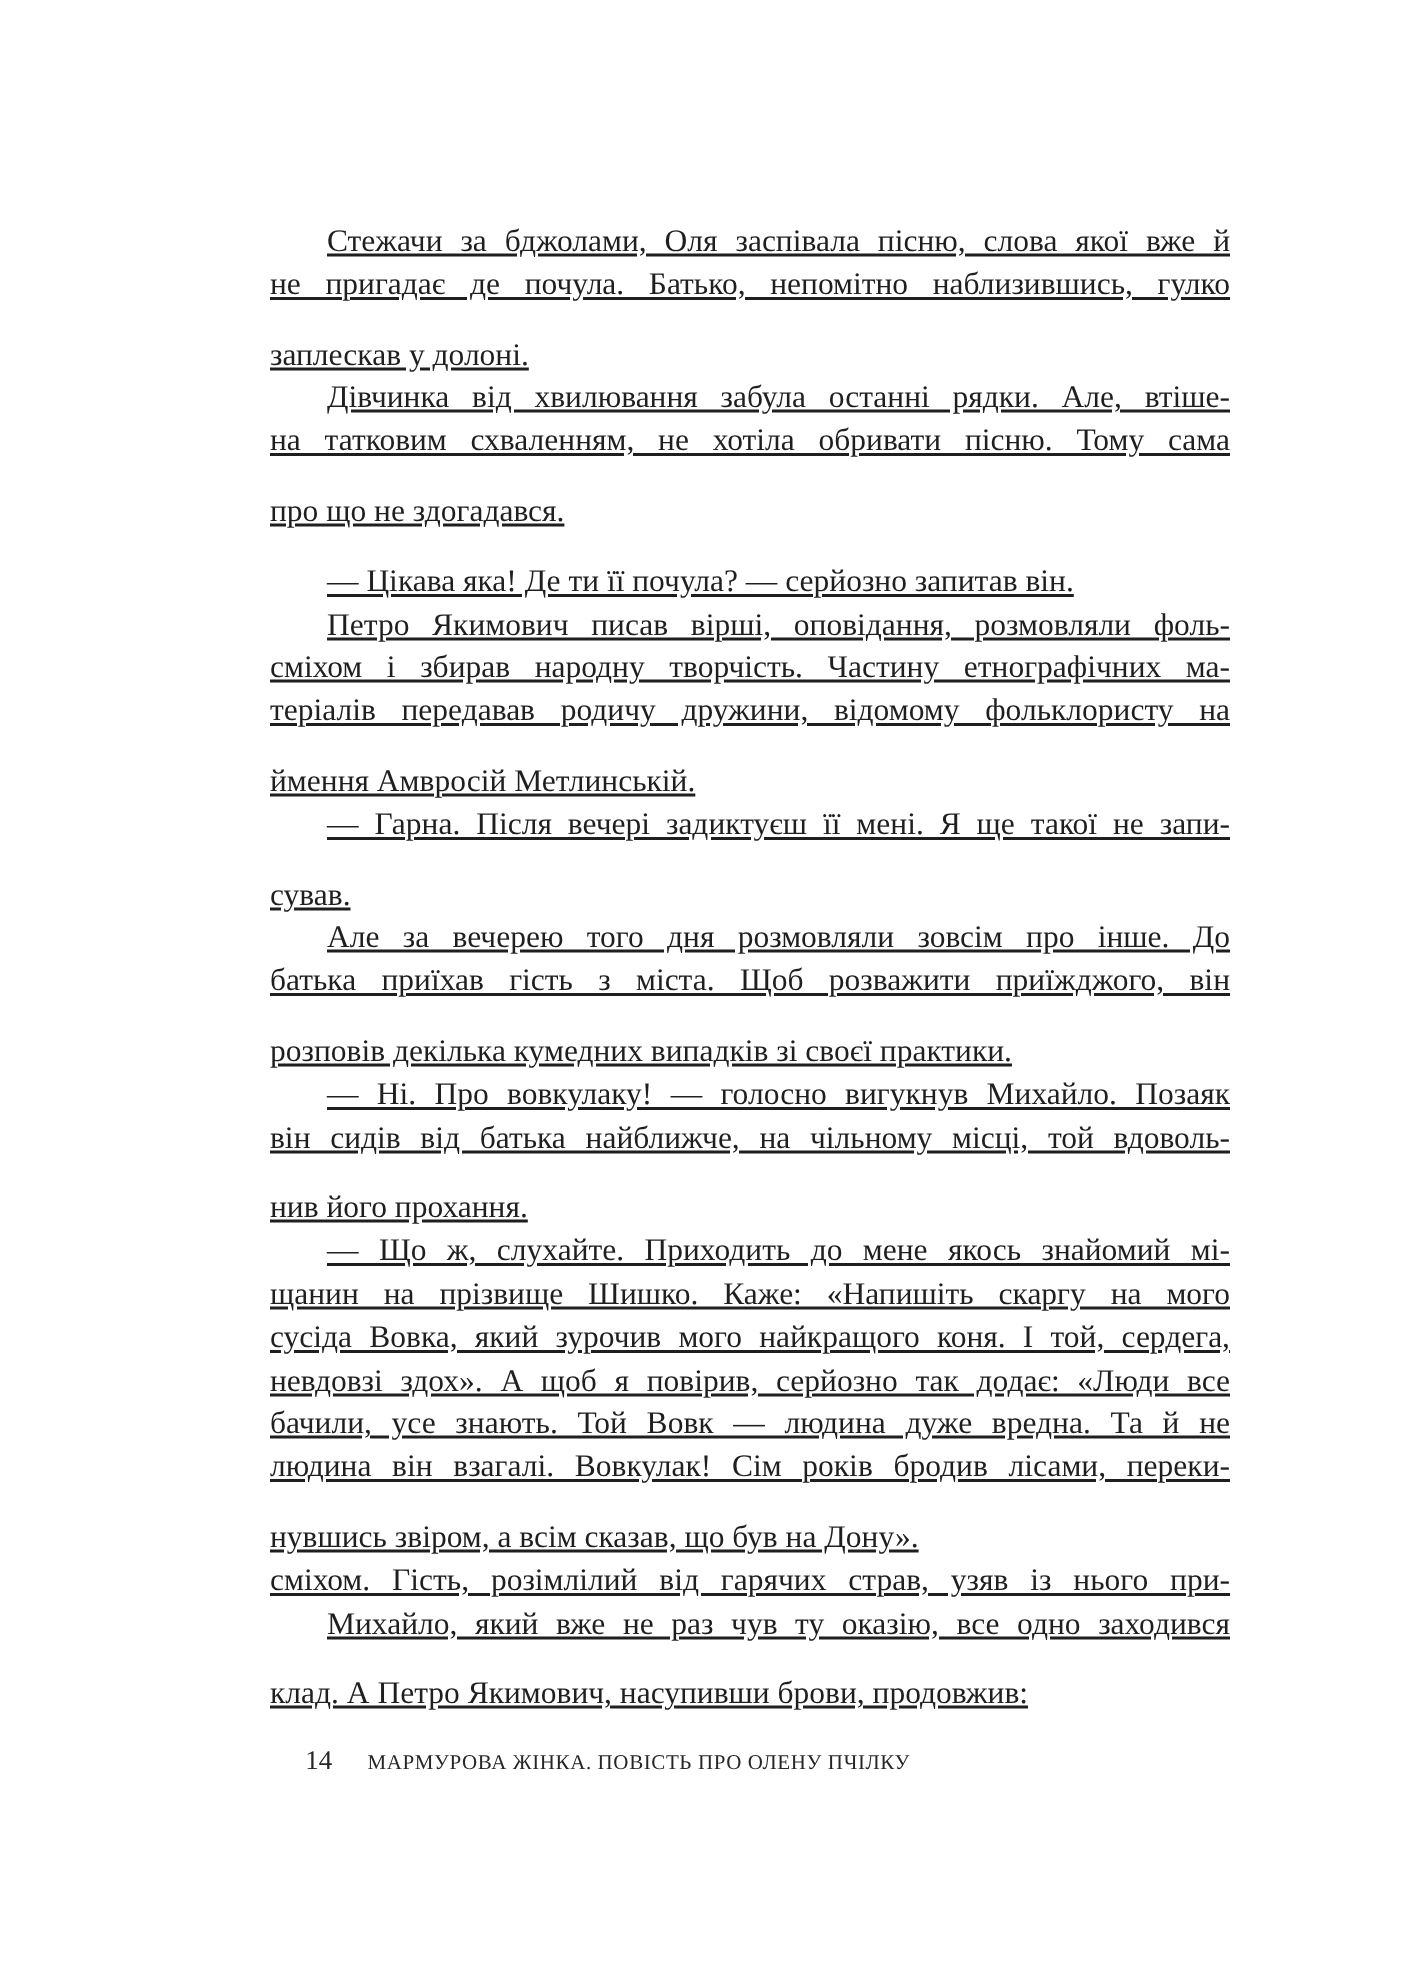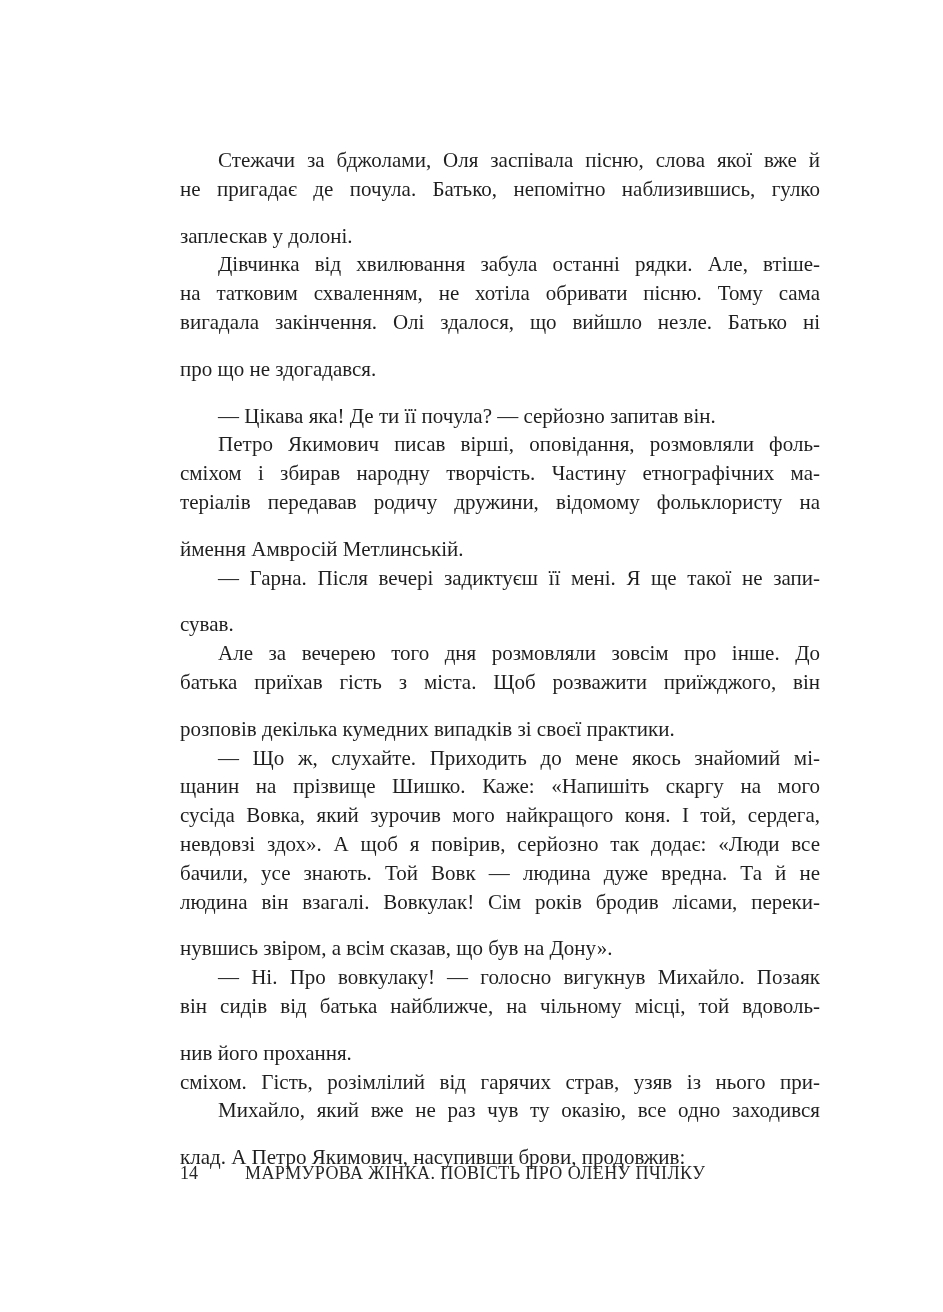--- a/index.html
+++ b/index.html
@@ -26,20 +26,21 @@
     margin: 0;
     padding: 0;
   }
   .line {
     display: block;
     font-size: 21px;
     line-height: 28.8px;
     text-align: justify;
     text-align-last: justify;
     white-space: normal;
+    text-decoration: underline;
   }
   .line.first {
     text-indent: 38px;
   }
   .line.last {
     text-align-last: left;
     margin-top: 18px;
   }
   .page-footer {
     position: absolute;
@@ -47,42 +48,42 @@
     top: 1162px;
     display: flex;
     align-items: baseline;
     color: #262626;
   }
   .page-number {
     font-size: 18px;
     line-height: 22px;
     width: 65px;
     flex: 0 0 65px;
+    text-align: center;
   }
   .running-title {
-    font-size: 18px;
+    font-size: 14px;
     line-height: 22px;
     letter-spacing: 0.4px;
   }
 </style>
 </head>
 <body>
 
 <div class="page">
 
   <main class="body-text">
       <p class="para">
         <span class="line first">Стежачи за бджолами, Оля заспівала пісню, слова якої вже й</span>
         <span class="line">не пригадає де почула. Батько, непомітно наблизившись, гулко</span>
         <span class="line last">заплескав у долоні.</span>
       </p>
       <p class="para">
         <span class="line first">Дівчинка від хвилювання забула останні рядки. Але, втіше-</span>
         <span class="line">на татковим схваленням, не хотіла обривати пісню. Тому сама</span>
-        <span class="line">вигадала закінчення. Олі здалося, що вийшло незле. Батько ні</span>
         <span class="line last">про що не здогадався.</span>
       </p>
       <p class="para">
         <span class="line first last">— Цікава яка! Де ти її почула? — серйозно запитав він.</span>
       </p>
       <p class="para">
         <span class="line first">Петро Якимович писав вірші, оповідання, розмовляли фоль-</span>
         <span class="line">сміхом і збирав народну творчість. Частину етнографічних ма-</span>
         <span class="line">теріалів передавав родичу дружини, відомому фольклористу на</span>
         <span class="line last">ймення Амвросій Метлинській.</span>
@@ -90,32 +91,32 @@
       <p class="para">
         <span class="line first">— Гарна. Після вечері задиктуєш її мені. Я ще такої не запи-</span>
         <span class="line last">сував.</span>
       </p>
       <p class="para">
         <span class="line first">Але за вечерею того дня розмовляли зовсім про інше. До</span>
         <span class="line">батька приїхав гість з міста. Щоб розважити приїжджого, він</span>
         <span class="line last">розповів декілька кумедних випадків зі своєї практики.</span>
       </p>
       <p class="para">
+        <span class="line first">— Ні. Про вовкулаку! — голосно вигукнув Михайло. Позаяк</span>
+        <span class="line">він сидів від батька найближче, на чільному місці, той вдоволь-</span>
+        <span class="line last">нив його прохання.</span>
+      </p>
+      <p class="para">
         <span class="line first">— Що ж, слухайте. Приходить до мене якось знайомий мі-</span>
         <span class="line">щанин на прізвище Шишко. Каже: «Напишіть скаргу на мого</span>
         <span class="line">сусіда Вовка, який зурочив мого найкращого коня. І той, сердега,</span>
         <span class="line">невдовзі здох». А щоб я повірив, серйозно так додає: «Люди все</span>
         <span class="line">бачили, усе знають. Той Вовк — людина дуже вредна. Та й не</span>
         <span class="line">людина він взагалі. Вовкулак! Сім років бродив лісами, переки-</span>
         <span class="line last">нувшись звіром, а всім сказав, що був на Дону».</span>
-      </p>
-      <p class="para">
-        <span class="line first">— Ні. Про вовкулаку! — голосно вигукнув Михайло. Позаяк</span>
-        <span class="line">він сидів від батька найближче, на чільному місці, той вдоволь-</span>
-        <span class="line last">нив його прохання.</span>
       </p>
       <p class="para">
         <span class="line">сміхом. Гість, розімлілий від гарячих страв, узяв із нього при-</span>
         <span class="line first">Михайло, який вже не раз чув ту оказію, все одно заходився</span>
         <span class="line last">клад. А Петро Якимович, насупивши брови, продовжив:</span>
       </p>
     </main>
 
   <footer class="page-footer">
     <span class="page-number">14</span>

